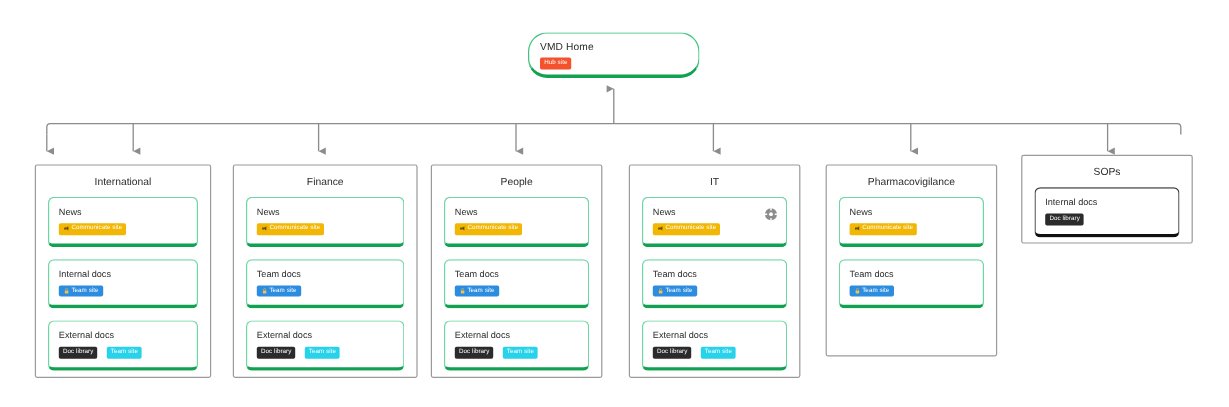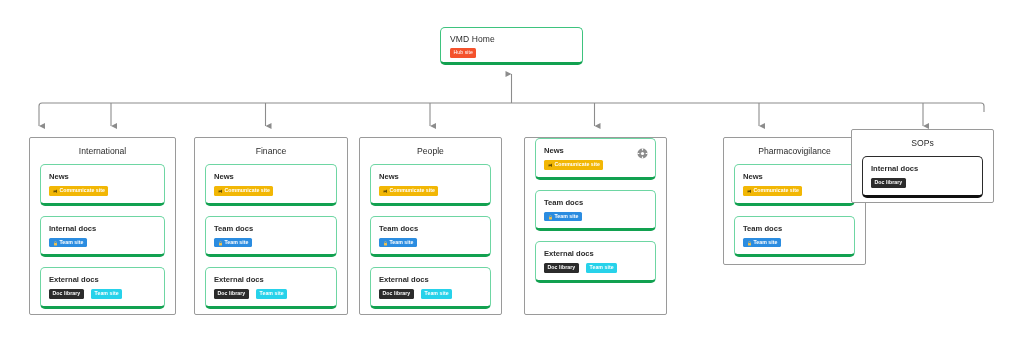--- a/index.html
+++ b/index.html
@@ -35,21 +35,21 @@
   .hub-node {
     position: absolute;
     left: 440px;
     top: 27px;
     width: 143px;
     height: 38px;
     box-sizing: border-box;
     background: #ffffff;
     border: 1.2px solid #3ec37e;
     border-bottom: 3.2px solid #12a150;
-    border-radius: 5px;
+    border-radius: 16px;
     padding: 6px 9px 0 9px;
   }
   .hub-title {
     font-size: 8.5px;
     color: #2b2b2b;
     line-height: 11px;
     letter-spacing: .1px;
   }
 
   
@@ -103,21 +103,20 @@
   .card {
     position: relative;
     box-sizing: border-box;
     margin: 0 10px 10px 10px;
     background: #ffffff;
     border: 1.1px solid #6ed6a3;
     border-bottom: 3.2px solid #12a150;
     border-radius: 5px;
     padding: 7px 8px 7px 8px;
     min-height: 33px;
-    font-weight: bold;
   }
   .card.card-dark {
     border: 1.1px solid #2b2b2b;
     border-bottom: 3.2px solid #101010;
   }
   .card-title {
     font-size: 7.6px;
     color: #2b2b2b;
     line-height: 10px;
     margin-bottom: 4px;
@@ -300,20 +299,21 @@
           <span>Doc library</span>
         </span>
         <span class="badge badge-teamalt">
           <span>Team site</span>
         </span>
       </div>
     </div>
   </div>
 
   <div class="column" style="left:524px; top:137px; width:143px; height:178px;">
+    <div class="column-title">IT</div>
 
     <div class="card">
       <span class="card-gear">
         <svg viewBox="0 0 22 22" width="11" height="11">
           <circle cx="11" cy="11" r="10" fill="#8c8c8c"></circle>
           <circle cx="11" cy="11" r="3.2" fill="#ffffff"></circle>
           <g fill="#ffffff">
             <rect x="9.8" y="0.8" width="2.4" height="4" rx="0.6"></rect>
             <rect x="9.8" y="17.2" width="2.4" height="4" rx="0.6"></rect>
             <rect x="0.8" y="9.8" width="4" height="2.4" rx="0.6"></rect>
@@ -355,21 +355,21 @@
         <span class="badge badge-doclib">
           <span>Doc library</span>
         </span>
         <span class="badge badge-teamalt">
           <span>Team site</span>
         </span>
       </div>
     </div>
   </div>
 
-  <div class="column" style="left:723px; top:137px; width:143px; height:128px;">
+  <div class="column" style="left:688px; top:137px; width:143px; height:160px;">
     <div class="column-title">Pharmacovigilance</div>
 
     <div class="card">
       <div class="card-title">News</div>
       <div class="card-badges">
         <span class="badge badge-comm">
           <span class="bico">
             <svg viewBox="0 0 10 10" width="5" height="5">
                 <path d="M1,7 L1,3 L5,3 L8,1 L8,8 L5,6 Z" fill="#6b5200"></path>
               </svg>

